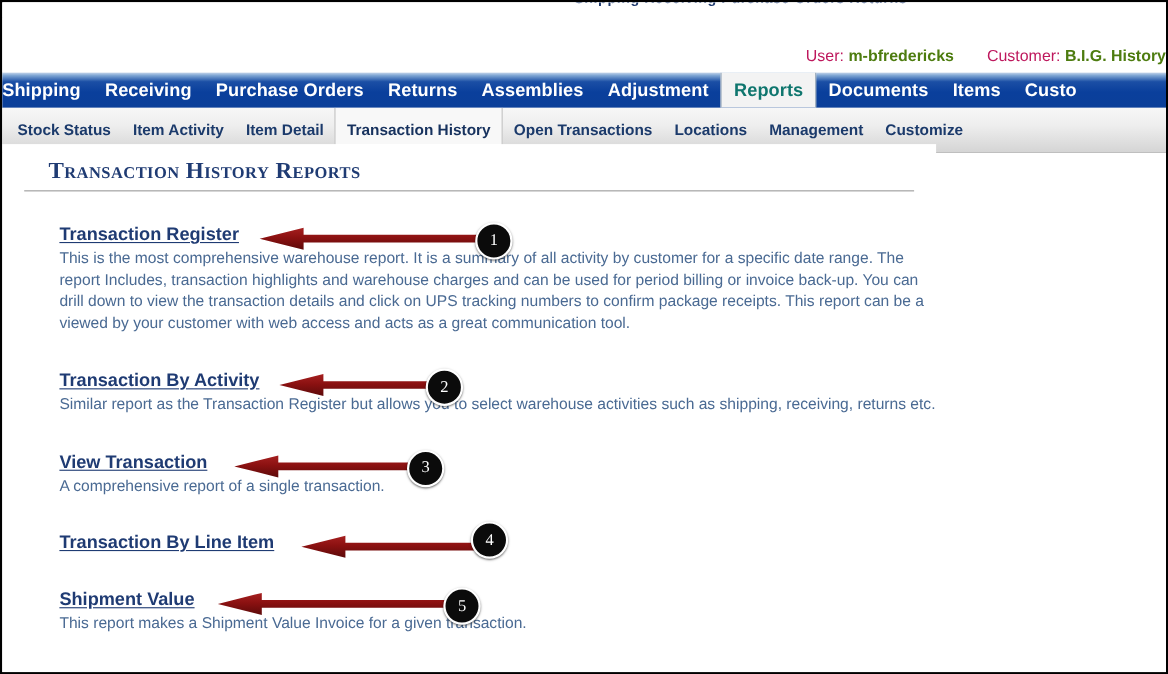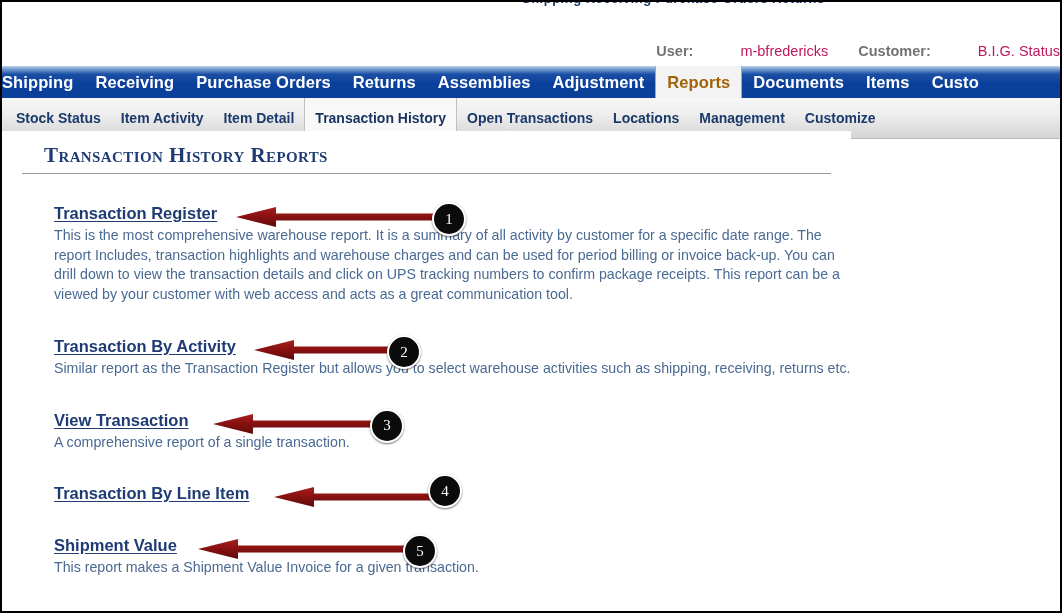--- a/index.html
+++ b/index.html
@@ -54,28 +54,27 @@
     background: #ffffff;
   }
   .user-info {
     position: absolute;
     right: 0px;
     top: 27px;
     white-space: nowrap;
     font-size: 14.5px;
   }
   .user-info .lbl {
-    color: #737373;
-    font-weight: bold;
-    text-align: center;
-  }
-  .user-info .val {
     color: #be185d;
     font-weight: normal;
-    margin-left: 43px;
+    text-align: center;
+  }
+  .user-info .val {
+    color: #4d7c0f;
+    font-weight: bold;
   }
   .user-info .grp { margin-left: 26px; }
   .user-info .grp:first-child { margin-left: 0; }
 
   
   .main-nav {
     position: absolute;
     top: 64px; left: 0;
     width: 1058px;
     height: 32px;
@@ -93,21 +92,21 @@
     font-size: 16.5px;
     font-weight: bold;
     color: #ffffff;
     letter-spacing: 0.1px;
     cursor: pointer;
     flex: 0 0 auto;
   }
   .main-nav .nav-item:first-child { padding-left: 0; }
   .main-nav .nav-item.active {
     background: #f3f3f3;
-    color: #a16207;
+    color: #0f766e;
     border-left: 1px solid #9ab;
     border-right: 1px solid #9ab;
   }
 
   
   .sub-nav {
     position: absolute;
     top: 96px; left: 0;
     width: 1058px;
     height: 41px;
@@ -231,21 +230,21 @@
   </div>
 
   <div class="user-strip">
     <div class="user-info">
       <span class="grp">
         <span class="lbl">User:</span>
         <span class="val">m-bfredericks</span>
       </span>
       <span class="grp">
         <span class="lbl">Customer:</span>
-        <span class="val">B.I.G. Status</span>
+        <span class="val">B.I.G. History</span>
       </span>
     </div>
   </div>
 
   <nav class="main-nav">
     <div class="nav-item">Shipping</div>
     <div class="nav-item">Receiving</div>
     <div class="nav-item">Purchase Orders</div>
     <div class="nav-item">Returns</div>
     <div class="nav-item">Assemblies</div>

